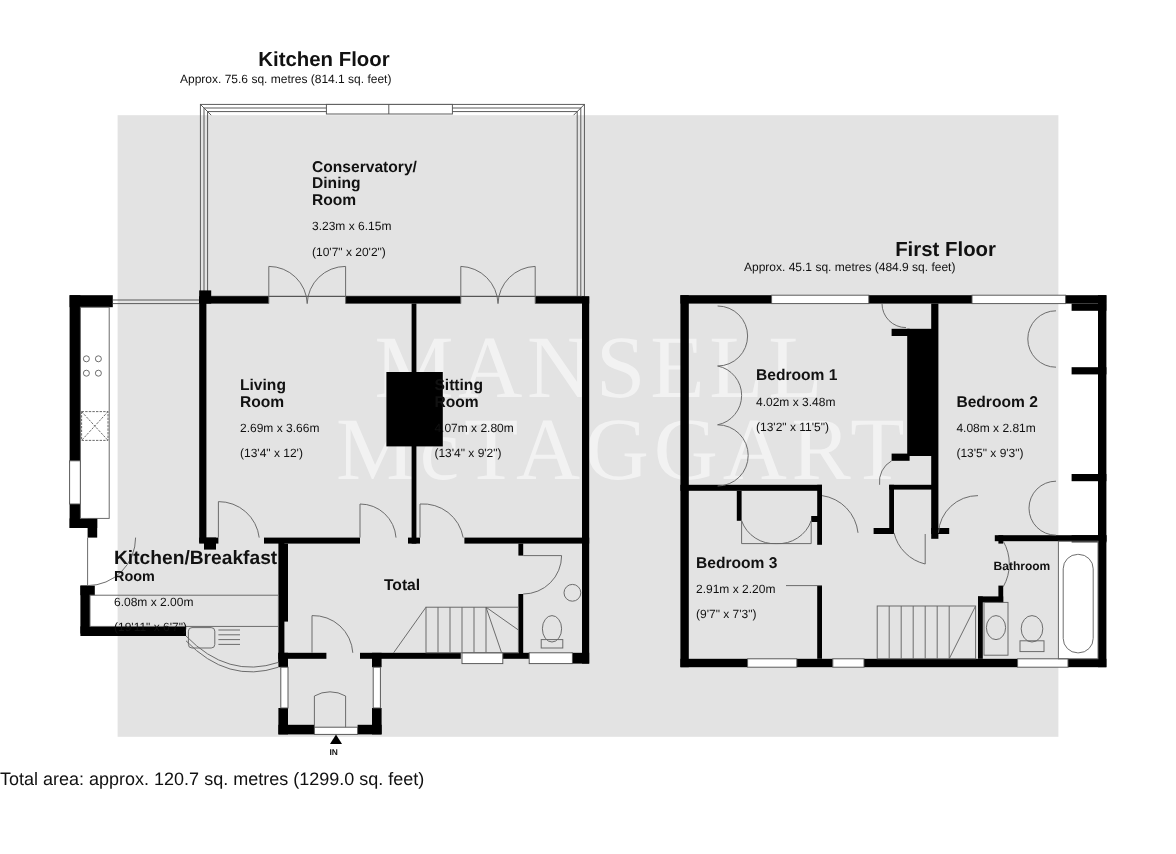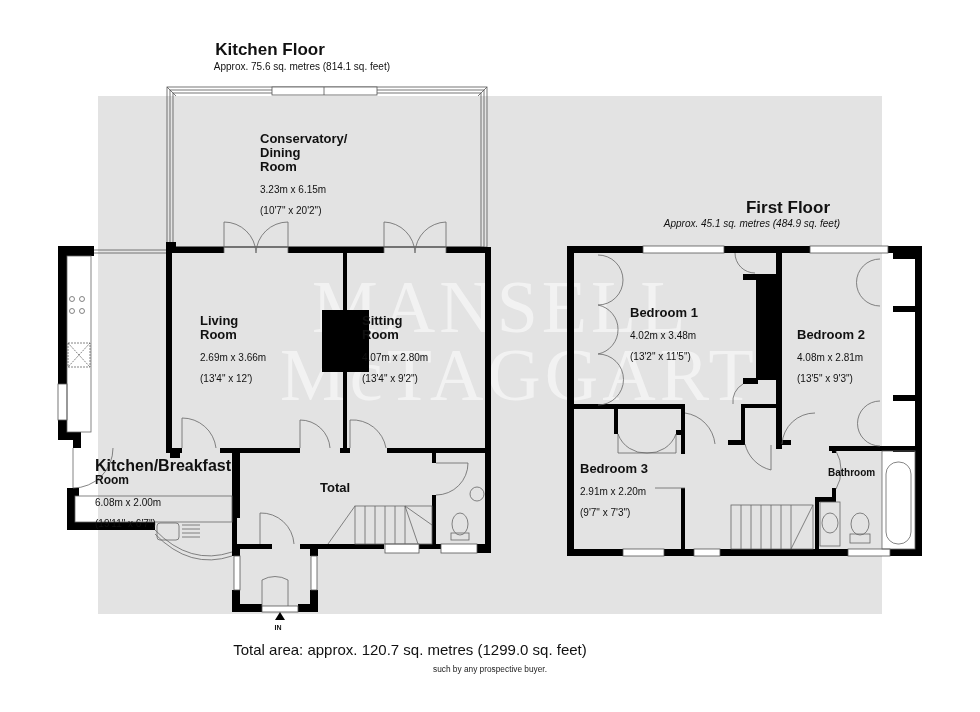--- a/index.html
+++ b/index.html
@@ -1,26 +1,26 @@
 <!DOCTYPE html>
 <html><head>
 <meta charset="utf-8">
 <style>
   html, body { margin: 0; padding: 0; background: #ffffff; }
   body { width: 980px; height: 712px; position: relative; overflow: hidden; font-family: "Liberation Sans", sans-serif; color: #111; }
   .bg-panel { position: absolute; left: 98px; top: 96px; width: 784px; height: 518px; background: #e3e3e3; }
   .plan-svg { position: absolute; left: 0; top: 0; width: 980px; height: 712px; }
   .floor-title { position: absolute; text-align: center; font-weight: bold; font-size: 17px; line-height: 20px; }
-  .floor-sub { position: absolute; text-align: right; font-size: 10px; line-height: 12px; }
+  .floor-sub { position: absolute; text-align: left; font-size: 10px; line-height: 12px; }
   .room-label { position: absolute; white-space: nowrap; }
   .room-name { font-weight: bold; font-size: 13px; line-height: 14px; }
   .room-name.small { font-size: 11px; line-height: 12px; }
   .room-dim { font-size: 10px; line-height: 11px; margin-top: 10px; }
   .watermark { position: absolute; font-family: "Liberation Serif", serif; color: rgba(255,255,255,0.55); font-size: 74px; letter-spacing: 4px; white-space: nowrap; line-height: 74px; }
-  .total { position: absolute; left: 0; width: 820px; top: 641px; text-align: center; font-size: 15px; line-height: 18px; }
+  .total { position: absolute; left: 0; width: 820px; top: 641px; font-size: 15px; line-height: 18px; }
   .disclaimer { position: absolute; left: 150px; width: 680px; top: 664px; text-align: center; font-size: 8.3px; line-height: 10px; color: #222; }
   .in-label { position: absolute; left: 270px; top: 624px; width: 16px; text-align: center; font-size: 7px; font-weight: bold; }
 </style>
 </head>
 <body>
 
 <div class="bg-panel"></div>
 
 <div class="watermark" style="left:312px; top:270px;">MANSELL</div>
 <div class="watermark" style="left:280px; top:338px;">McTAGGART</div>
@@ -245,21 +245,21 @@
       <ellipse cx="860" cy="524" rx="9" ry="11"></ellipse>
       <rect x="850" y="534" width="20" height="9"></rect>
     </g>
   </g>
 </svg>
 
 <div class="floor-title" style="left:170px; top:40px; width:200px;">Kitchen Floor</div>
 <div class="floor-sub" style="left:150px; top:61px; width:240px;">Approx. 75.6 sq. metres (814.1 sq. feet)</div>
 
 <div class="floor-title" style="left:630px; top:198px; width:200px;text-align:right;">First Floor</div>
-<div class="floor-sub" style="left:620px; top:218px; width:220px;font-style:italic;">Approx. 45.1 sq. metres (484.9 sq. feet)</div>
+<div class="floor-sub" style="left:620px; top:218px; width:220px;">Approx. 45.1 sq. metres (484.9 sq. feet)</div>
 
 <div class="room-label" style="left:260px; top:132px; width:150px;">
   <div class="room-name">Conservatory/</div>
   <div class="room-name">Dining</div>
   <div class="room-name">Room</div>
   <div class="room-dim">3.23m x 6.15m</div>
   <div class="room-dim">(10'7" x 20'2")</div>
 </div>
 
 <div class="room-label" style="left:200px; top:314px; width:100px;">
@@ -306,14 +306,13 @@
   <div class="room-dim">2.91m x 2.20m</div>
   <div class="room-dim">(9'7" x 7'3")</div>
 </div>
 
 <div class="room-label" style="left:828px; top:467px; width:56px;">
   <div class="room-name small" style="font-size:10px;">Bathroom</div>
 </div>
 
 <div class="total">Total area: approx. 120.7 sq. metres (1299.0 sq. feet)</div>
 <div class="disclaimer">
-  <div>such by any prospective buyer.</div>
 </div>
 
 </body></html>

